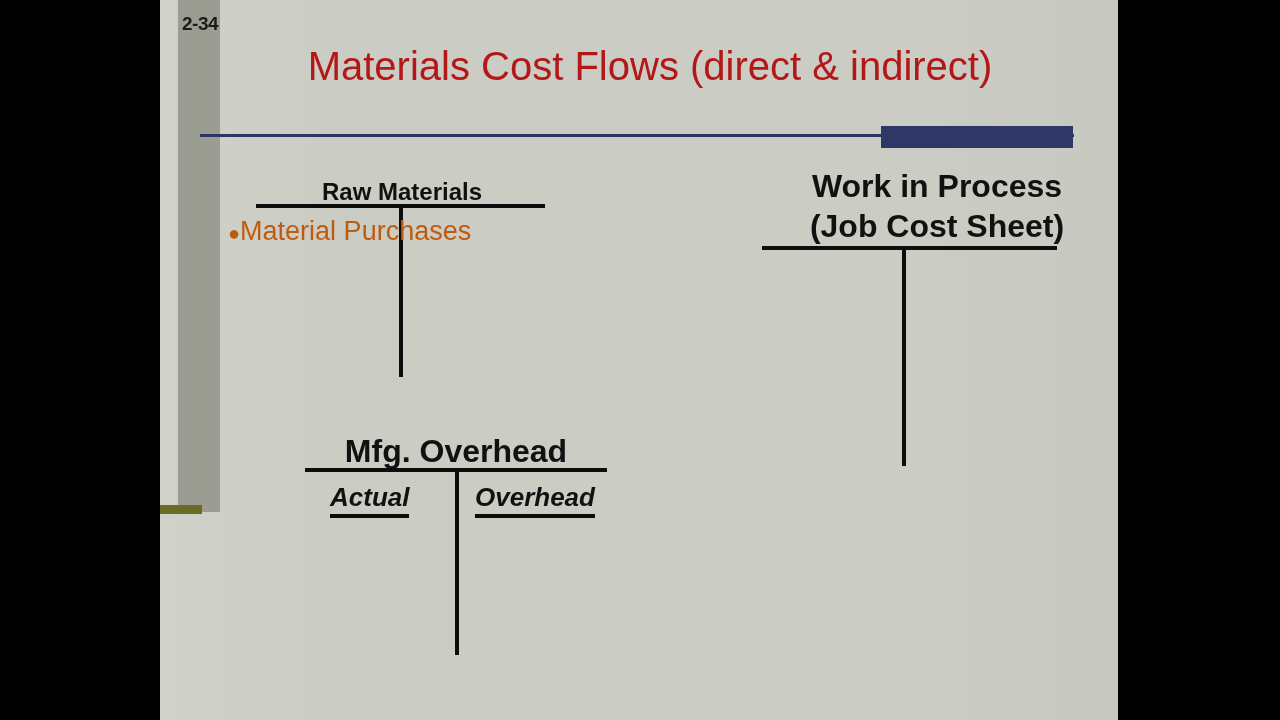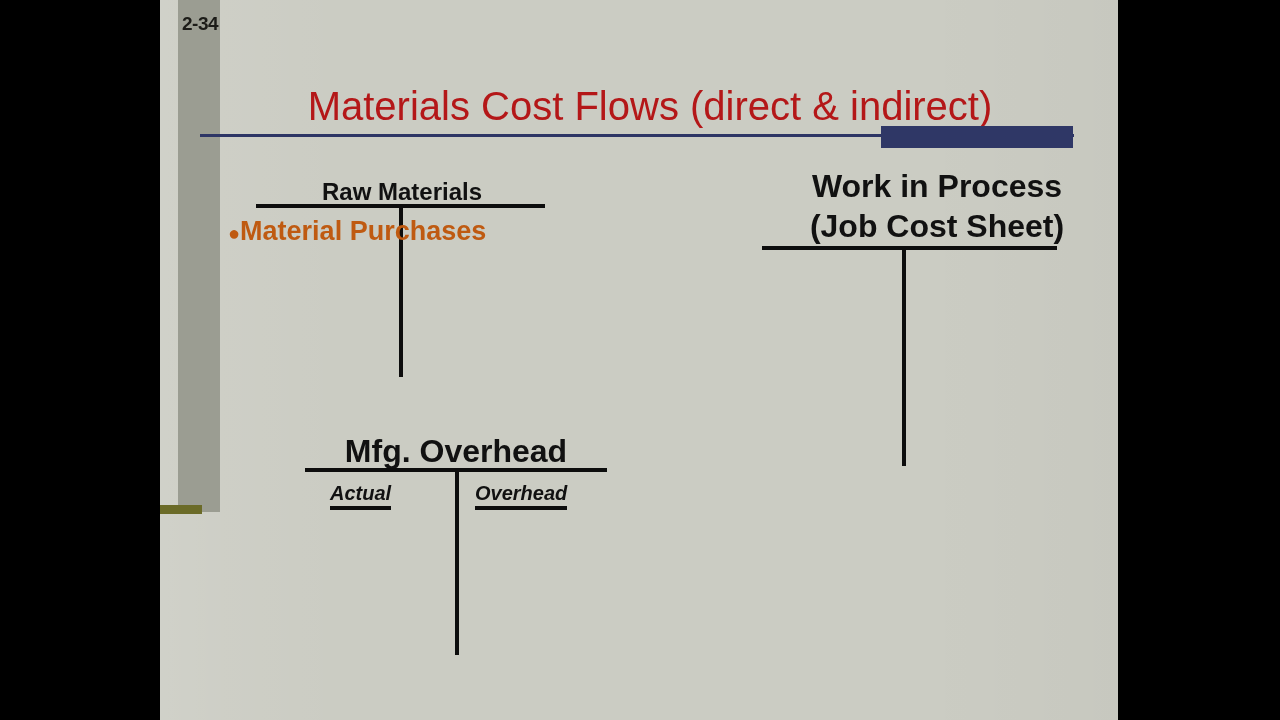--- a/index.html
+++ b/index.html
@@ -83,21 +83,20 @@
 
   
   .slide-title {
     position: absolute;
     left: 200px; top: 44px;
     width: 900px;
     text-align: center;
     font-size: 40px;
     color: #b41718;
     white-space: nowrap;
-    margin-top: 40px;
   }
 
   
   .title-rule {
     position: absolute;
     left: 200px; top: 134px;
     width: 874px; height: 3px;
     background: #2d3565;
   }
   .title-block {
@@ -124,40 +123,40 @@
   }
   .t-stem {
     position: absolute;
     background: #0d0d0d;
     width: 4px;
   }
   .t-col-label {
     position: absolute;
     font-weight: bold;
     font-style: italic;
-    font-size: 20px;
+    font-size: 26px;
     color: #111111;
     white-space: nowrap;
     border-bottom: 4px solid #0d0d0d;
     padding-bottom: 1px;
   }
 
   
   #rm-head {
     left: 258px; top: 178px;
     width: 288px;
     font-size: 24px;
   }
   #rm-rule { left: 256px; top: 204px; width: 289px; }
   #rm-stem { left: 399px; top: 207px; height: 170px; }
 
   .bullet-line {
     position: absolute;
     color: #bf5a11;
-    font-weight: bold;
+    font-weight: normal;
     font-size: 27px;
     line-height: 32px;
     white-space: nowrap;
   }
   #rm-entry {
     left: 228px; top: 215px;
     width: 162px;
     text-align: center;
   }
   .bullet-dot {

